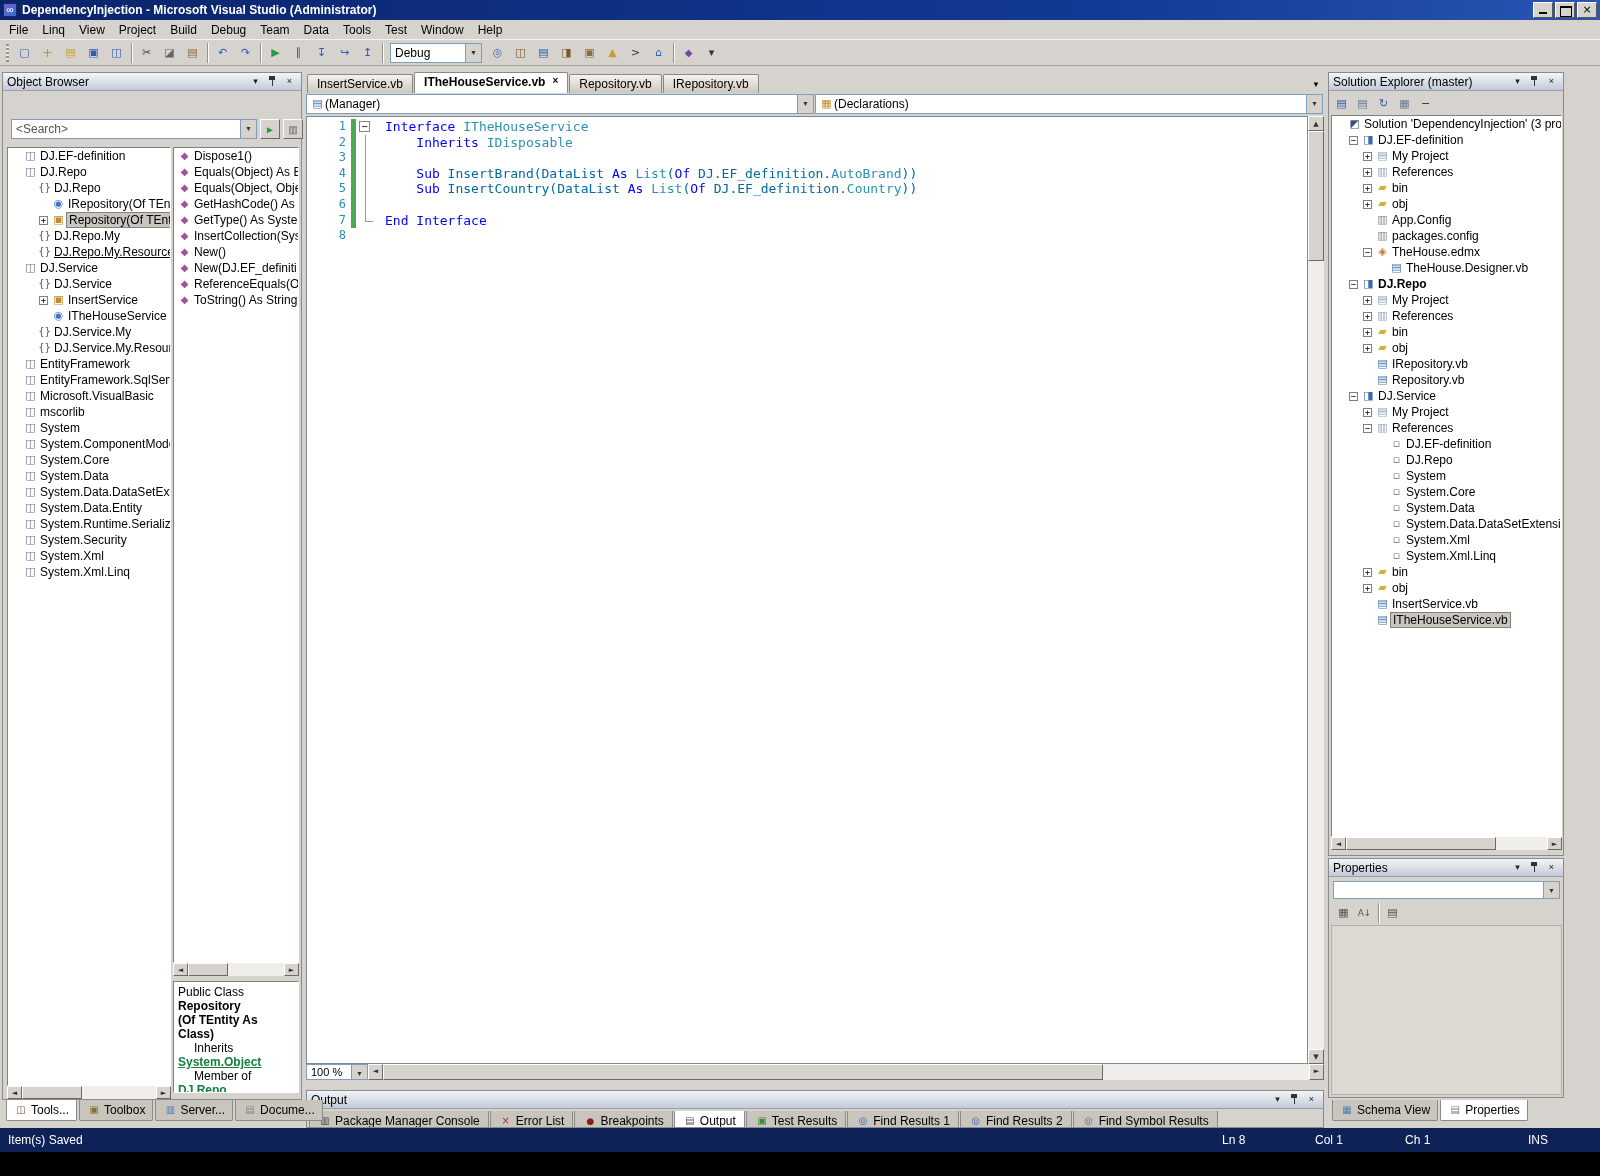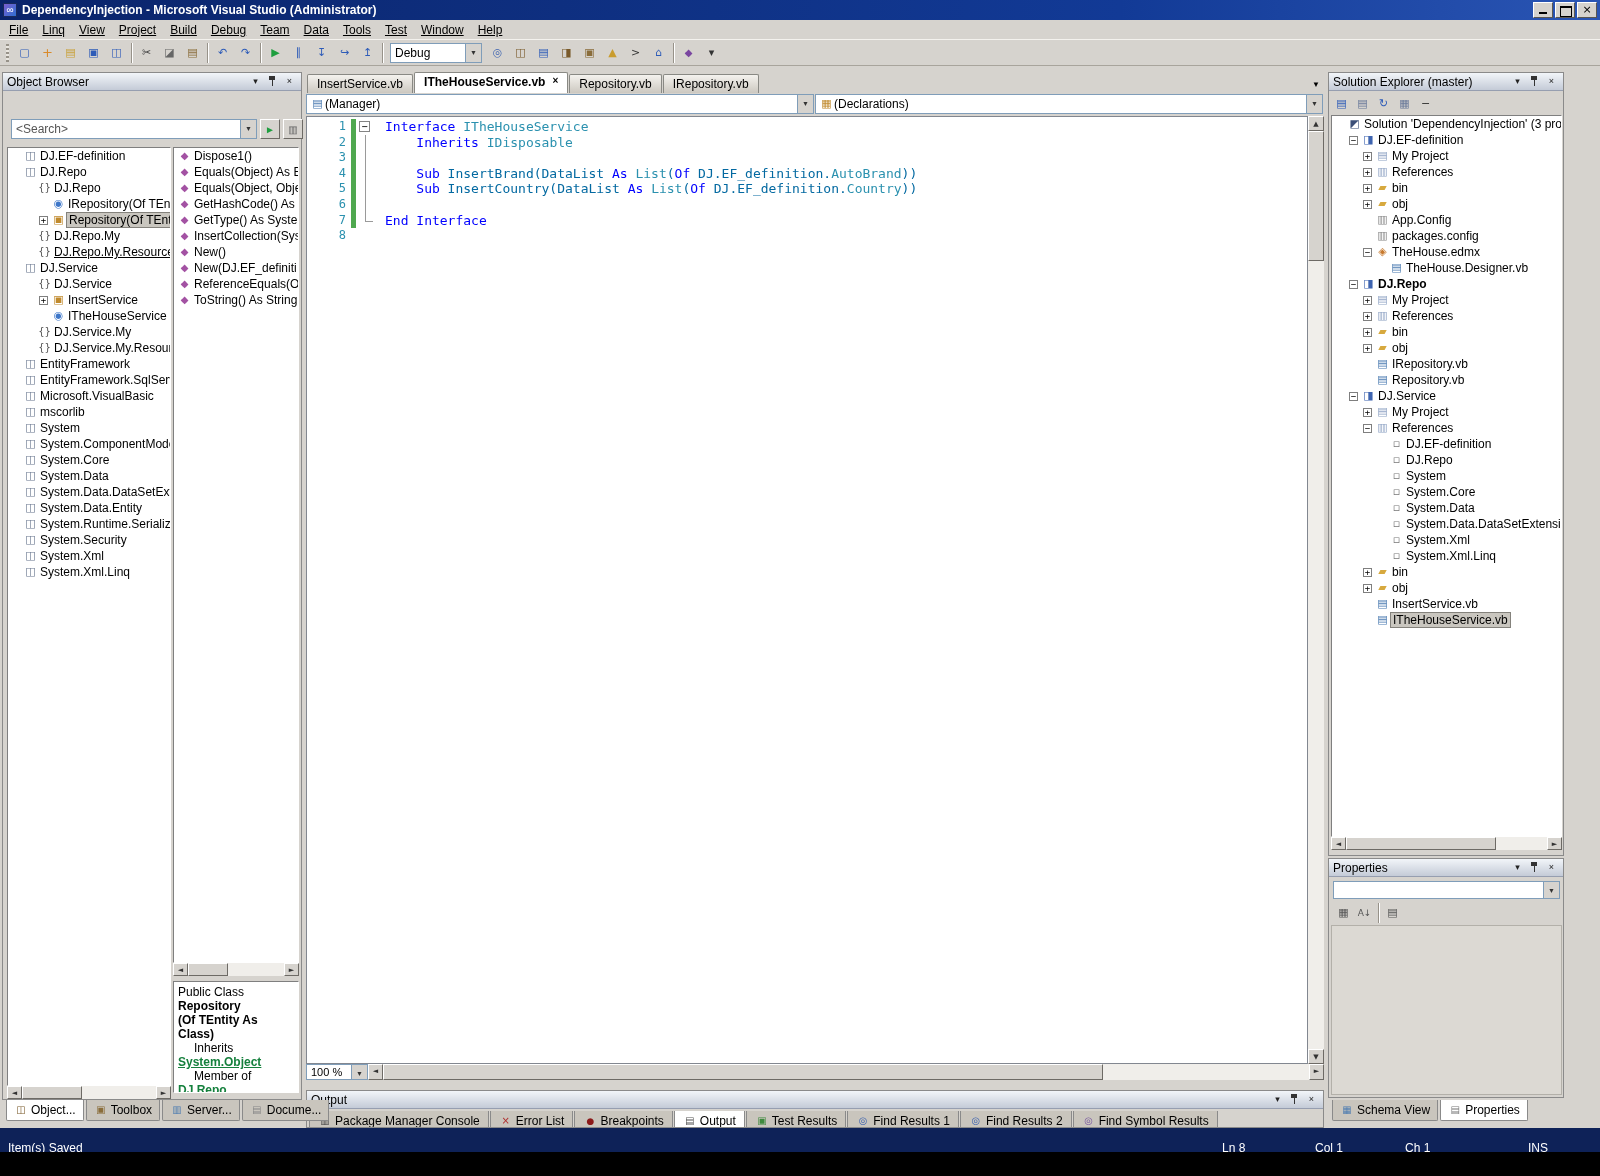--- a/index.html
+++ b/index.html
@@ -16,21 +16,21 @@
  color:#fff;display:flex;align-items:center;padding:0 3px;}
 #titlebar .title{font-weight:bold;margin-left:5px;}
 .appicon{width:14px;height:14px;background:linear-gradient(135deg,#7b5fd0,#2e6fd0);border:1px solid #1a2a5a;
  color:#fff;font-size:10px;line-height:12px;text-align:center;}
 .winbtn{width:20px;height:16px;background:#d6d3ce;border:1px solid;border-color:#fff #5a5752 #5a5752 #fff;
  color:#000;margin-left:2px;position:relative;display:inline-block;vertical-align:middle;text-align:center;
  font-size:11px;line-height:13px;font-family:"DejaVu Sans",sans-serif;}
 .wb-min::before{content:"";position:absolute;left:5px;bottom:3px;width:8px;height:2px;background:#000;}
 .wb-max::before{content:"";position:absolute;left:4px;top:3px;width:10px;height:8px;border:1px solid #000;border-top-width:2px;}
 #menubar{left:0;top:20px;width:1600px;height:19px;background:#d6d3ce;display:flex;align-items:center;padding-left:2px;}
-.menu-item{padding:2px 7px;text-decoration:underline;}
+.menu-item{padding:2px 7px;}
 #toolbar{left:0;top:39px;width:1600px;height:27px;background:#d6d3ce;border-top:1px solid #f4f2ee;
  border-bottom:1px solid #a8a49c;display:flex;align-items:center;padding-left:2px;}
 .grip{width:3px;height:18px;margin:0 4px;background:repeating-linear-gradient(180deg,#979289 0 2px,#e9e6e0 2px 4px);}
 .tbtn{width:23px;height:22px;display:flex;align-items:center;justify-content:center;font-size:13px;}
 .tsep{width:1px;height:20px;background:#979289;box-shadow:1px 0 0 #fff;margin:0 3px;}
 .tcombo{width:92px;height:20px;background:#fff;border:1px solid #7f9db9;display:flex;align-items:center;
  padding-left:4px;margin:0 4px;}
 .carrow{width:16px;height:100%;margin-left:auto;background:#d6d3ce;border-left:1px solid #7f9db9;
  font-size:7px;text-align:center;line-height:17px;color:#333;}
 
@@ -132,21 +132,21 @@
 .docktabs{position:absolute;display:flex;}
 #left-docktabs{left:6px;top:1100px;}
 #right-docktabs{left:1332px;top:1100px;}
 .dktab{height:21px;display:flex;align-items:center;padding:0 7px;background:#c9c5bd;border:1px solid #8a8a8a;
  border-top:none;margin-right:2px;border-radius:0 0 2px 2px;white-space:nowrap;}
 .dktab.active{background:#fff;}
 .dktab .ticon{width:14px;font-size:10px;margin-right:3px;}
 
 
 #statusbar{left:0;top:1128px;width:1600px;height:24px;background:#0e2258;color:#fff;}
-#statusbar span{position:absolute;top:13px;}
+#statusbar span{position:absolute;top:5px;}
 #blackstrip{left:0;top:1152px;width:1600px;height:24px;background:#000;}
 </style>
 </head>
 <body>
 
 <div id="screen">
 
   <div id="titlebar" class="abs">
     <span class="appicon">∞</span>
     <span class="title">DependencyInjection - Microsoft Visual Studio (Administrator)</span>
@@ -804,21 +804,21 @@
         <div class="tbtn">
           <span class="ticon" style="color: rgb(85, 85, 85);">▤</span>
         </div>
       </div>
     <div id="props-body"></div>
   </div>
 
   <div id="left-docktabs" class="docktabs">
       <div class="dktab active">
         <span class="ticon" style="color: rgb(122, 90, 42);">◫</span>
-        <span>Object...</span>
+        <span>Tools...</span>
       </div>
       <div class="dktab">
         <span class="ticon" style="color: rgb(138, 109, 59);">▣</span>
         <span>Toolbox</span>
       </div>
       <div class="dktab">
         <span class="ticon" style="color: rgb(74, 122, 176);">▥</span>
         <span>Server...</span>
       </div>
       <div class="dktab">

